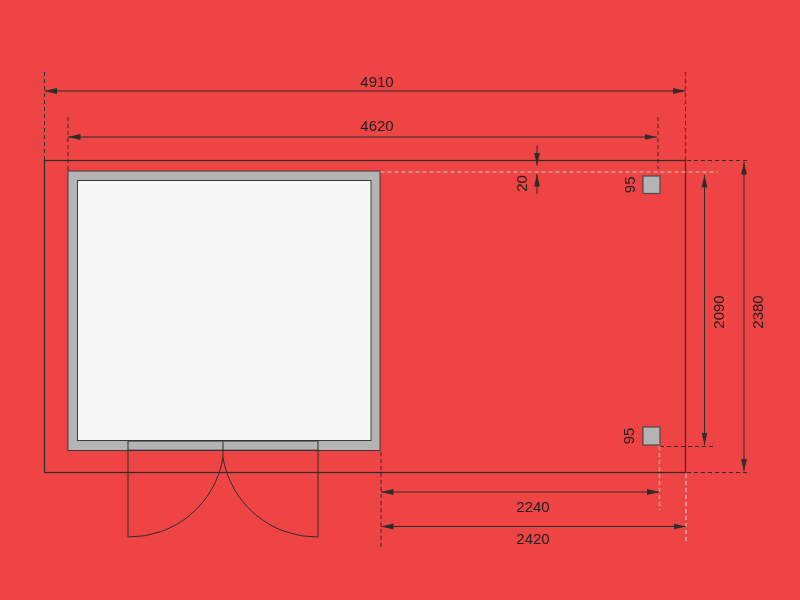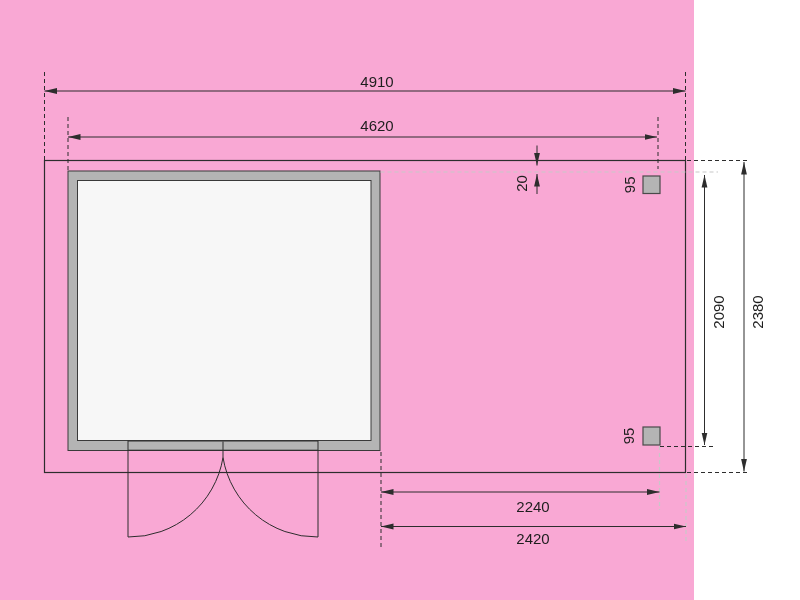--- a/index.html
+++ b/index.html
@@ -1,16 +1,16 @@
 <!DOCTYPE html>
 <html><head>
 <meta charset="utf-8">
 <style>
   html,body{margin:0;padding:0;background:#ffffff;}
-  .stage{width:694px;height:600px;background:#f9a8d4;position:relative;font-family:"Liberation Sans",sans-serif;}
+  .stage{width:800px;height:600px;background:#ef4444;position:relative;font-family:"Liberation Sans",sans-serif;}
   svg{display:block;}
   .ln{stroke:#2d2d2d;stroke-width:1.2;fill:none;}
   .thin{stroke:#2d2d2d;stroke-width:1;fill:none;}
   .xd{stroke:#2d2d2d;stroke-width:1;fill:none;stroke-dasharray:4 3;}
   .xl{stroke:#c8c8c8;stroke-width:1.2;fill:none;stroke-dasharray:4 3;}
   .dim{stroke:#2d2d2d;stroke-width:1;fill:none;}
   text.dimtxt{font-family:"Liberation Sans",sans-serif;font-size:15px;fill:#1e1e1e;}
 </style>
 </head>
 <body>

